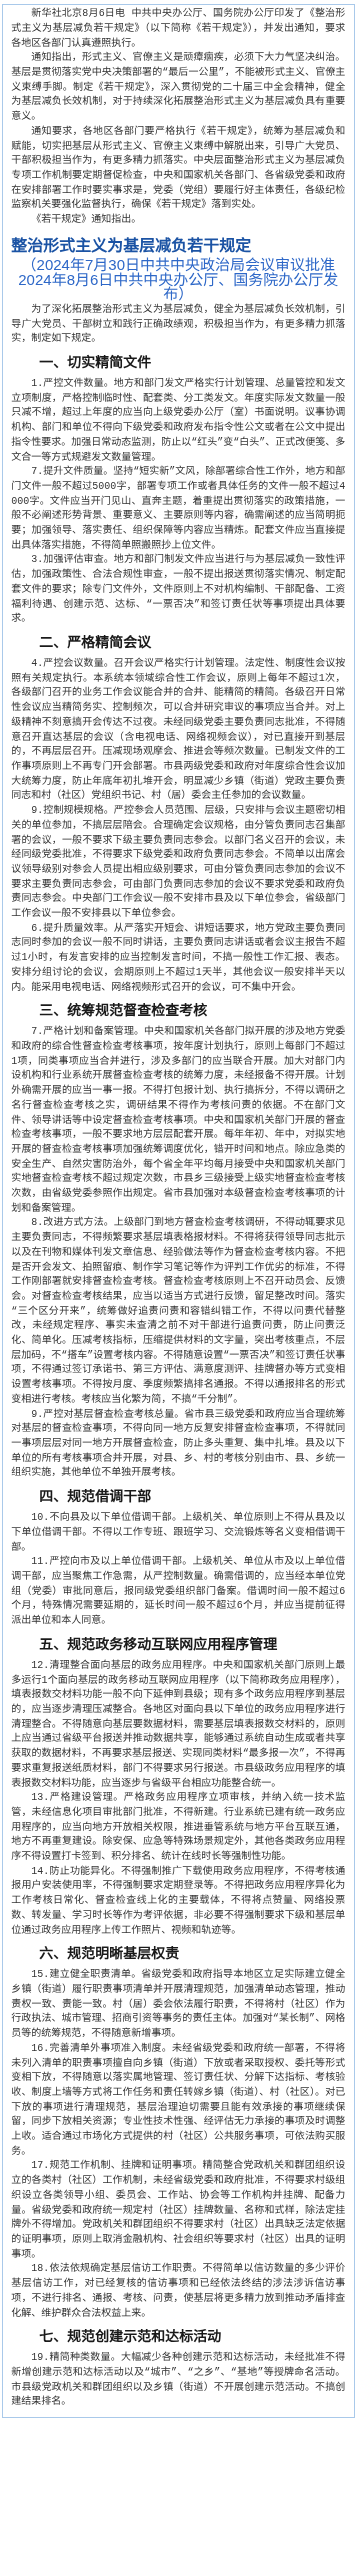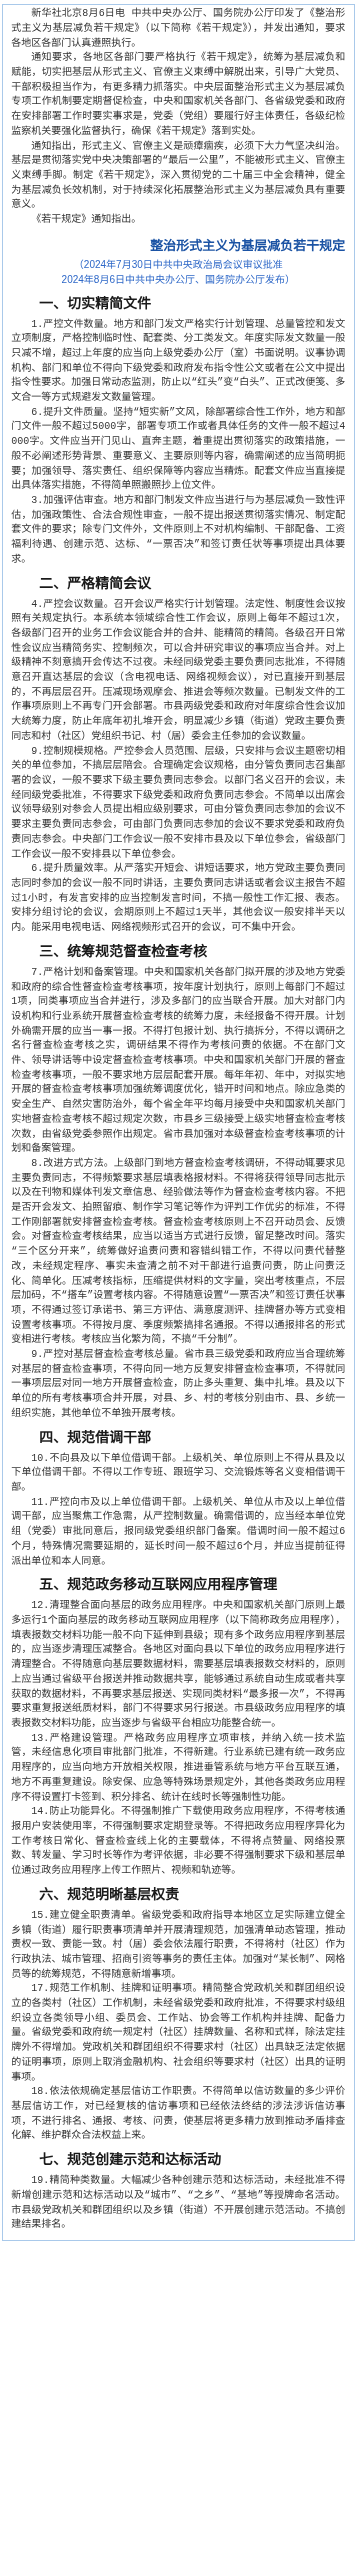--- a/index.html
+++ b/index.html
@@ -36,57 +36,58 @@
   }
   .sec-heading{
     font-size:14px;
     line-height:14.7px;
     font-weight:bold;
     color:#1a1a1a;
     text-indent:2em;
     margin:8.2px 0 7.2px 0;
   }
   .doc-title{
-    font-size:13px;
+    font-size:16px;
     line-height:15.5px;
     font-weight:bold;
     color:var(--title-blue);
-    text-align:right;
+    text-align:left;
     margin:10.3px 0 4.1px 0;
   }
   .doc-date{
-    font-size:10px;
+    font-size:15px;
     line-height:14.4px;
     color:var(--date-blue);
     text-align:center;
     margin:1px 0;
     font-weight:normal;
   }
 </style>
 </head>
 <body>
 
 <div class="page">
 
   <article class="article-box">
 
     <p class="para">新华社北京8月6日电 中共中央办公厅、国务院办公厅印发了《整治形式主义为基层减负若干规定》（以下简称《若干规定》），并发出通知，要求各地区各部门认真遵照执行。</p>
+    <p class="para">通知指出，形式主义、官僚主义是顽瘴痼疾，必须下大力气坚决纠治。基层是贯彻落实党中央决策部署的“最后一公里”，不能被形式主义、官僚主义束缚手脚。制定《若干规定》，深入贯彻党的二十届三中全会精神，健全为基层减负长效机制，对于持续深化拓展整治形式主义为基层减负具有重要意义。</p>
     <p class="para">通知要求，各地区各部门要严格执行《若干规定》，统筹为基层减负和赋能，切实把基层从形式主义、官僚主义束缚中解脱出来，引导广大党员、干部积极担当作为，有更多精力抓落实。中央层面整治形式主义为基层减负专项工作机制要定期督促检查，中央和国家机关各部门、各省级党委和政府在安排部署工作时要实事求是，党委（党组）要履行好主体责任，各级纪检监察机关要强化监督执行，确保《若干规定》落到实处。</p>
-    <p class="para">通知指出，形式主义、官僚主义是顽瘴痼疾，必须下大力气坚决纠治。基层是贯彻落实党中央决策部署的“最后一公里”，不能被形式主义、官僚主义束缚手脚。制定《若干规定》，深入贯彻党的二十届三中全会精神，健全为基层减负长效机制，对于持续深化拓展整治形式主义为基层减负具有重要意义。</p>
     <p class="para">《若干规定》通知指出。</p>
 
     <h1 class="doc-title">整治形式主义为基层减负若干规定</h1>
     <p class="doc-date">（2024年7月30日中共中央政治局会议审议批准</p>
     <p class="doc-date">2024年8月6日中共中央办公厅、国务院办公厅发布）</p>
 
+    <p class="para">为了深化拓展整治形式主义为基层减负，健全为基层减负长效机制，引导广大党员、干部树立和践行正确政绩观，积极担当作为，有更多精力抓落实，制定如下规定。</p>
 
     <section>
       <h2 class="sec-heading">一、切实精简文件</h2>
       <p class="para">1.严控文件数量。地方和部门发文严格实行计划管理、总量管控和发文立项制度，严格控制临时性、配套类、分工类发文。年度实际发文数量一般只减不增，超过上年度的应当向上级党委办公厅（室）书面说明。议事协调机构、部门和单位不得向下级党委和政府发布指令性公文或者在公文中提出指令性要求。加强日常动态监测，防止以“红头”变“白头”、正式改便笺、多文合一等方式规避发文数量管理。</p>
-      <p class="para">6.提升文件质量。坚持“短实新”文风，除部署综合性工作外，地方和部门文件一般不超过5000字，部署专项工作或者具体任务的文件一般不超过4000字。文件应当开门见山、直奔主题，着重提出贯彻落实的政策措施，一般不必阐述形势背景、重要意义、主要原则等内容，确需阐述的应当简明扼要；加强领导、落实责任、组织保障等内容应当精炼。配套文件应当直接提出具体落实措施，不得简单照搬照抄上位文件。</p>
+      <p class="para">7.提升文件质量。坚持“短实新”文风，除部署综合性工作外，地方和部门文件一般不超过5000字，部署专项工作或者具体任务的文件一般不超过4000字。文件应当开门见山、直奔主题，着重提出贯彻落实的政策措施，一般不必阐述形势背景、重要意义、主要原则等内容，确需阐述的应当简明扼要；加强领导、落实责任、组织保障等内容应当精炼。配套文件应当直接提出具体落实措施，不得简单照搬照抄上位文件。</p>
       <p class="para">3.加强评估审查。地方和部门制发文件应当进行与为基层减负一致性评估，加强政策性、合法合规性审查，一般不提出报送贯彻落实情况、制定配套文件的要求；除专门文件外，文件原则上不对机构编制、干部配备、工资福利待遇、创建示范、达标、“一票否决”和签订责任状等事项提出具体要求。</p>
     </section>
 
     <section>
       <h2 class="sec-heading">二、严格精简会议</h2>
       <p class="para">4.严控会议数量。召开会议严格实行计划管理。法定性、制度性会议按照有关规定执行。本系统本领域综合性工作会议，原则上每年不超过1次，各级部门召开的业务工作会议能合并的合并、能精简的精简。各级召开日常性会议应当精简务实、控制频次，可以合并研究审议的事项应当合并。对上级精神不刻意搞开会传达不过夜。未经同级党委主要负责同志批准，不得随意召开直达基层的会议（含电视电话、网络视频会议），对已直接开到基层的，不再层层召开。压减现场观摩会、推进会等频次数量。已制发文件的工作事项原则上不再专门开会部署。市县两级党委和政府对年度综合性会议加大统筹力度，防止年底年初扎堆开会，明显减少乡镇（街道）党政主要负责同志和村（社区）党组织书记、村（居）委会主任参加的会议数量。</p>
       <p class="para">9.控制规模规格。严控参会人员范围、层级，只安排与会议主题密切相关的单位参加，不搞层层陪会。合理确定会议规格，由分管负责同志召集部署的会议，一般不要求下级主要负责同志参会。以部门名义召开的会议，未经同级党委批准，不得要求下级党委和政府负责同志参会。不简单以出席会议领导级别对参会人员提出相应级别要求，可由分管负责同志参加的会议不要求主要负责同志参会，可由部门负责同志参加的会议不要求党委和政府负责同志参会。中央部门工作会议一般不安排市县及以下单位参会，省级部门工作会议一般不安排县以下单位参会。</p>
       <p class="para">6.提升质量效率。从严落实开短会、讲短话要求，地方党政主要负责同志同时参加的会议一般不同时讲话，主要负责同志讲话或者会议主报告不超过1小时，有发言安排的应当控制发言时间，不搞一般性工作汇报、表态。安排分组讨论的会议，会期原则上不超过1天半，其他会议一般安排半天以内。能采用电视电话、网络视频形式召开的会议，可不集中开会。</p>
     </section>
 
@@ -106,20 +107,21 @@
     <section>
       <h2 class="sec-heading">五、规范政务移动互联网应用程序管理</h2>
       <p class="para">12.清理整合面向基层的政务应用程序。中央和国家机关部门原则上最多运行1个面向基层的政务移动互联网应用程序（以下简称政务应用程序），填表报数交材料功能一般不向下延伸到县级；现有多个政务应用程序到基层的，应当逐步清理压减整合。各地区对面向县以下单位的政务应用程序进行清理整合。不得随意向基层要数据材料，需要基层填表报数交材料的，原则上应当通过省级平台报送并推动数据共享，能够通过系统自动生成或者共享获取的数据材料，不再要求基层报送、实现同类材料“最多报一次”，不得再要求重复报送纸质材料，部门不得要求另行报送。市县级政务应用程序的填表报数交材料功能，应当逐步与省级平台相应功能整合统一。</p>
       <p class="para">13.严格建设管理。严格政务应用程序立项审核，并纳入统一技术监管，未经信息化项目审批部门批准，不得新建。行业系统已建有统一政务应用程序的，应当向地方开放相关权限，推进垂管系统与地方平台互联互通，地方不再重复建设。除安保、应急等特殊场景规定外，其他各类政务应用程序不得设置打卡签到、积分排名、统计在线时长等强制性功能。</p>
       <p class="para">14.防止功能异化。不得强制推广下载使用政务应用程序，不得考核通报用户安装使用率，不得强制要求定期登录等。不得把政务应用程序异化为工作考核日常化、督查检查线上化的主要载体，不得将点赞量、网络投票数、转发量、学习时长等作为考评依据，非必要不得强制要求下级和基层单位通过政务应用程序上传工作照片、视频和轨迹等。</p>
     </section>
 
     <section>
       <h2 class="sec-heading">六、规范明晰基层权责</h2>
       <p class="para">15.建立健全职责清单。省级党委和政府指导本地区立足实际建立健全乡镇（街道）履行职责事项清单并开展清理规范，加强清单动态管理，推动责权一致、责能一致。村（居）委会依法履行职责，不得将村（社区）作为行政执法、城市管理、招商引资等事务的责任主体。加强对“某长制”、网格员等的统筹规范，不得随意新增事项。</p>
+      <p class="para">16.完善清单外事项准入制度。未经省级党委和政府统一部署，不得将未列入清单的职责事项擅自向乡镇（街道）下放或者采取授权、委托等形式变相下放，不得随意以落实属地管理、签订责任状、分解下达指标、考核验收、制度上墙等方式将工作任务和责任转嫁乡镇（街道）、村（社区）。对已下放的事项进行清理规范，基层治理迫切需要且能有效承接的事项继续保留，同步下放相关资源；专业性技术性强、经评估无力承接的事项及时调整上收。适合通过市场化方式提供的村（社区）公共服务事项，可依法购买服务。</p>
       <p class="para">17.规范工作机制、挂牌和证明事项。精简整合党政机关和群团组织设立的各类村（社区）工作机制，未经省级党委和政府批准，不得要求村级组织设立各类领导小组、委员会、工作站、协会等工作机构并挂牌、配备力量。省级党委和政府统一规定村（社区）挂牌数量、名称和式样，除法定挂牌外不得增加。党政机关和群团组织不得要求村（社区）出具缺乏法定依据的证明事项，原则上取消金融机构、社会组织等要求村（社区）出具的证明事项。</p>
       <p class="para">18.依法依规确定基层信访工作职责。不得简单以信访数量的多少评价基层信访工作，对已经复核的信访事项和已经依法终结的涉法涉诉信访事项，不进行排名、通报、考核、问责，使基层将更多精力放到推动矛盾排查化解、维护群众合法权益上来。</p>
     </section>
 
     <section>
       <h2 class="sec-heading">七、规范创建示范和达标活动</h2>
       <p class="para">19.精简种类数量。大幅减少各种创建示范和达标活动，未经批准不得新增创建示范和达标活动以及“城市”、“之乡”、“基地”等授牌命名活动。市县级党政机关和群团组织以及乡镇（街道）不开展创建示范活动。不搞创建结果排名。</p>
 
     </section>
 

